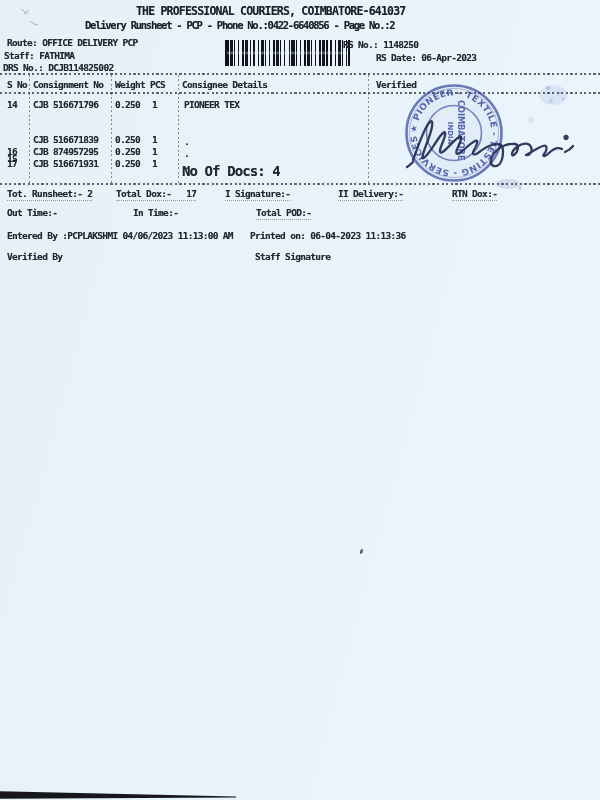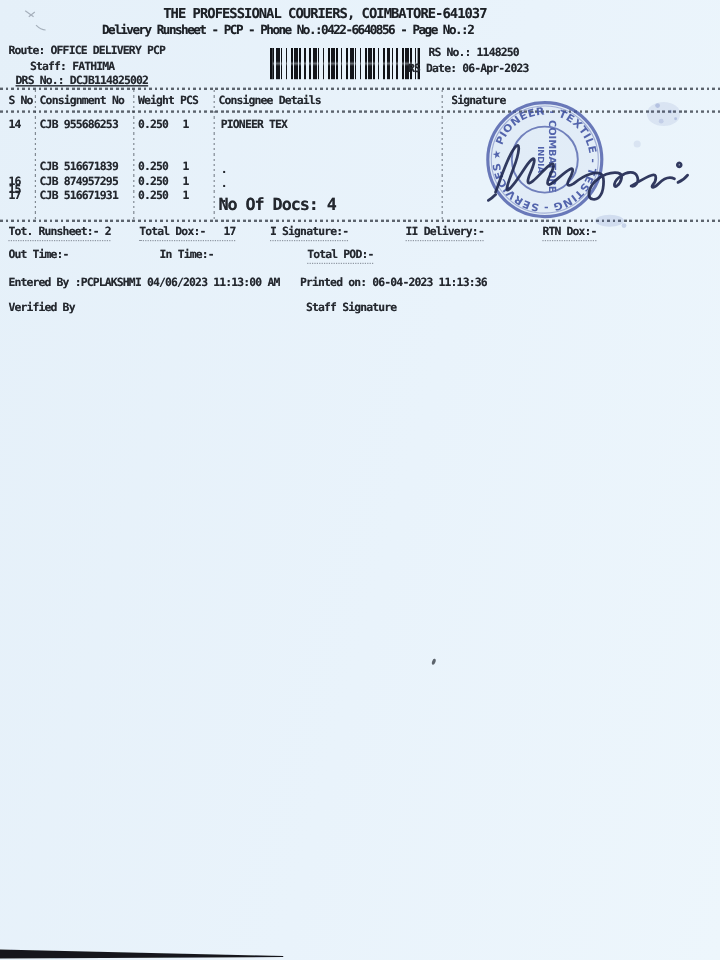--- a/index.html
+++ b/index.html
@@ -38,49 +38,49 @@
   }
   svg{position:absolute;left:0;top:0;}
 </style>
 </head>
 <body>
 
 <div class="t title" style="left:136px;top:6px;">THE PROFESSIONAL COURIERS, COIMBATORE-641037</div>
 <div class="t subtitle" style="left:85px;top:20px;">Delivery Runsheet - PCP - Phone No.:0422-6640856 - Page No.:2</div>
 
 <div class="t" style="left:7px;top:37px;">Route: OFFICE DELIVERY PCP</div>
-<div class="t" style="left:25px;top:50px;">Staff: FATHIMA</div>
-<div class="t" style="left:13px;top:62px;text-decoration:underline;">DRS No.: DCJB114825002</div>
+<div class="t" style="left:4px;top:50px;">Staff: FATHIMA</div>
+<div class="t" style="left:3px;top:62px;">DRS No.: DCJB114825002</div>
 
 <div class="barcode"></div>
 
-<div class="t" style="left:357px;top:39px;">RS No.: 1148250</div>
-<div class="t" style="left:340px;top:52px;">RS Date: 06-Apr-2023</div>
+<div class="t" style="left:343px;top:39px;">RS No.: 1148250</div>
+<div class="t" style="left:376px;top:52px;">RS Date: 06-Apr-2023</div>
 
 <div class="hdash" style="top:73px;"></div>
 <div class="hdash" style="top:92px;"></div>
 <div class="hdash" style="top:183px;"></div>
 
 <div class="vdash" style="left:29px;top:75px;height:108px;"></div>
 <div class="vdash" style="left:111px;top:75px;height:108px;"></div>
 <div class="vdash" style="left:178px;top:75px;height:108px;"></div>
 <div class="vdash" style="left:368px;top:75px;height:108px;"></div>
 
 <div>
   <div class="t" style="left:7px;top:79px;">S No</div>
   <div class="t" style="left:33px;top:79px;">Consignment No</div>
   <div class="t" style="left:115px;top:79px;">Weight</div>
   <div class="t" style="left:150px;top:79px;">PCS</div>
   <div class="t" style="left:182px;top:79px;">Consignee Details</div>
-  <div class="t" style="left:376px;top:79px;">Signature</div>
+  <div class="t" style="left:376px;top:79px;">Verified</div>
 </div>
 
 <div>
   <div class="t" style="left:7px;top:99px;">14</div>
-  <div class="t" style="left:33px;top:99px;">CJB 955686253</div>
+  <div class="t" style="left:33px;top:99px;">CJB 516671796</div>
   <div class="t" style="left:115px;top:99px;">0.250</div>
   <div class="t" style="left:152px;top:99px;">1</div>
   <div class="t" style="left:184px;top:99px;">PIONEER TEX</div>
 </div>
 <div>
   <div class="t" style="left:7px;top:134px;margin-top:19px;">15</div>
   <div class="t" style="left:33px;top:134px;">CJB 516671839</div>
   <div class="t" style="left:115px;top:134px;">0.250</div>
   <div class="t" style="left:152px;top:134px;">1</div>
   <div class="t" style="left:184px;top:136px;">.</div>

